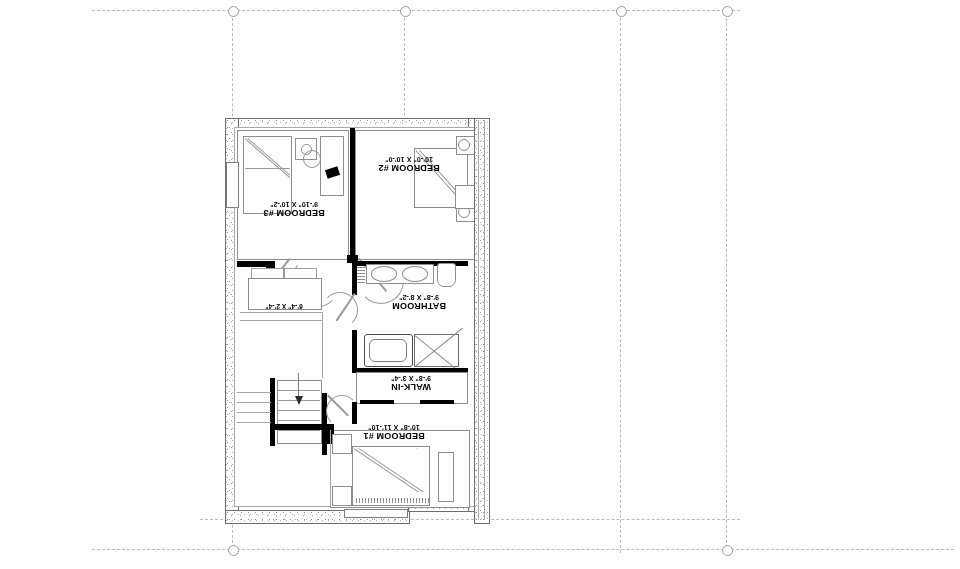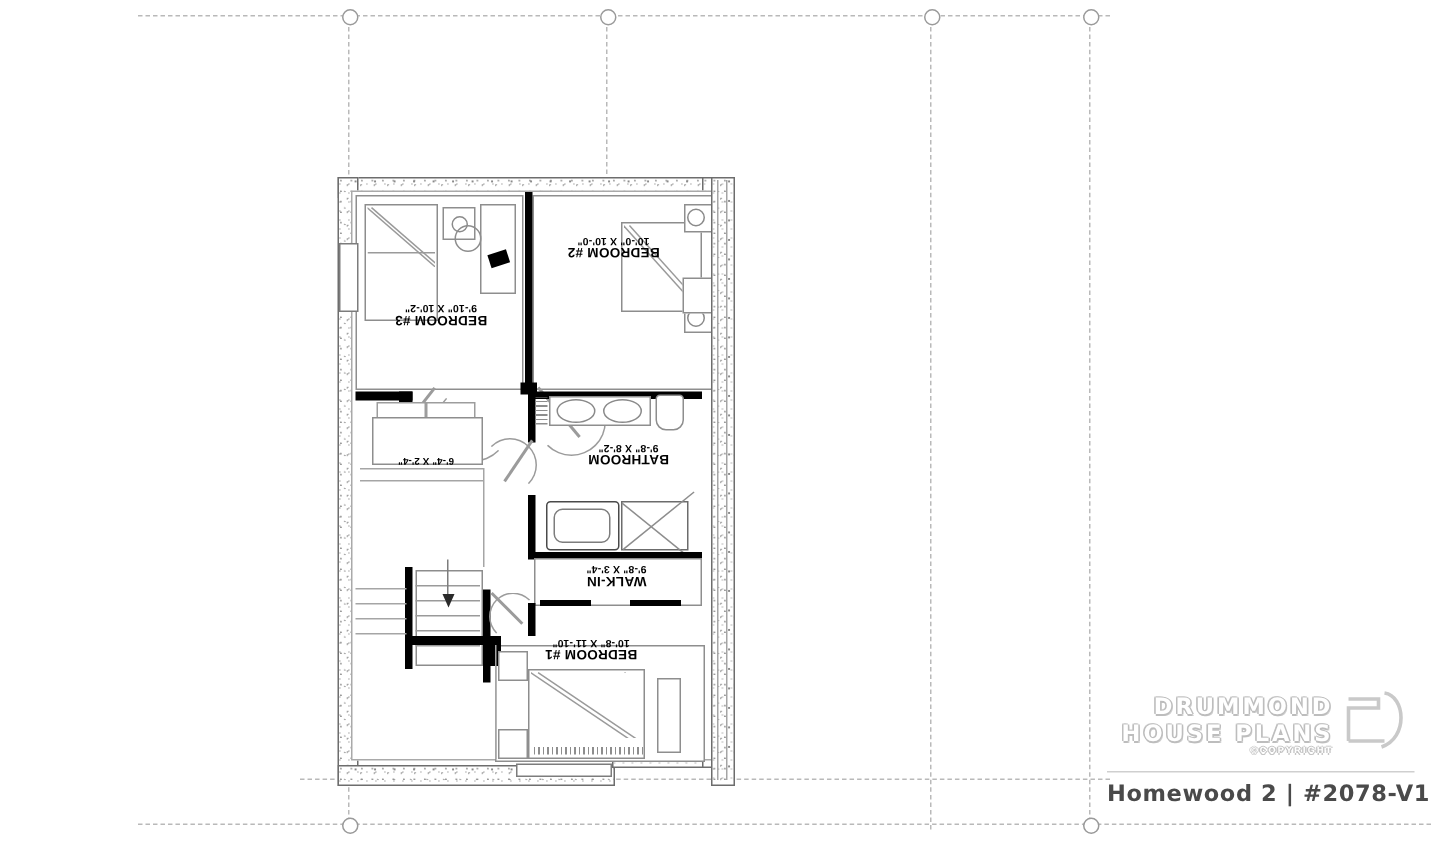--- a/index.html
+++ b/index.html
@@ -256,30 +256,14 @@
   </div>
 
   <div class="unit" style="left:480px;top:0;width:480px;height:569px;transform:scaleX(-1);transform-origin:left top;">
     
   </div>
 
   <div class="wall" style="left:474px;top:118px;width:14px;height:404px;"></div>
   <div class="vline" style="left:478px;top:120px;height:400px;"></div>
   <div class="vline" style="left:484px;top:120px;height:400px;"></div>
 
-  <div id="brand" style="left:738px;top:458px;width:205px;">
-    <div class="logo-row">
-      <div class="logo-words">
-        <div class="logo-l1">DRUMMOND</div>
-        <div class="logo-l2">HOUSE PLANS</div>
-        <div class="logo-cr">©COPYRIGHT</div>
-      </div>
-      <svg width="50" height="44" viewBox="0 0 50 44" style="margin-bottom:6px;">
-        <path d="M6 36 L6 14 L26 14 L26 8 L6 8" fill="none" stroke="#c9c9c9" stroke-width="2.4"></path>
-        <path d="M30 4 C44 6 46 34 28 40" fill="none" stroke="#c9c9c9" stroke-width="2.4"></path>
-        <path d="M6 36 L30 36" fill="none" stroke="#c9c9c9" stroke-width="2.4"></path>
-      </svg>
-    </div>
-    <div class="titlerule" style="margin:6px 0 5px 0;"></div>
-    <div id="plan-title">Homewood 2 | #2078-V1</div>
-  </div>
 
 </div>
 
 </body></html>

